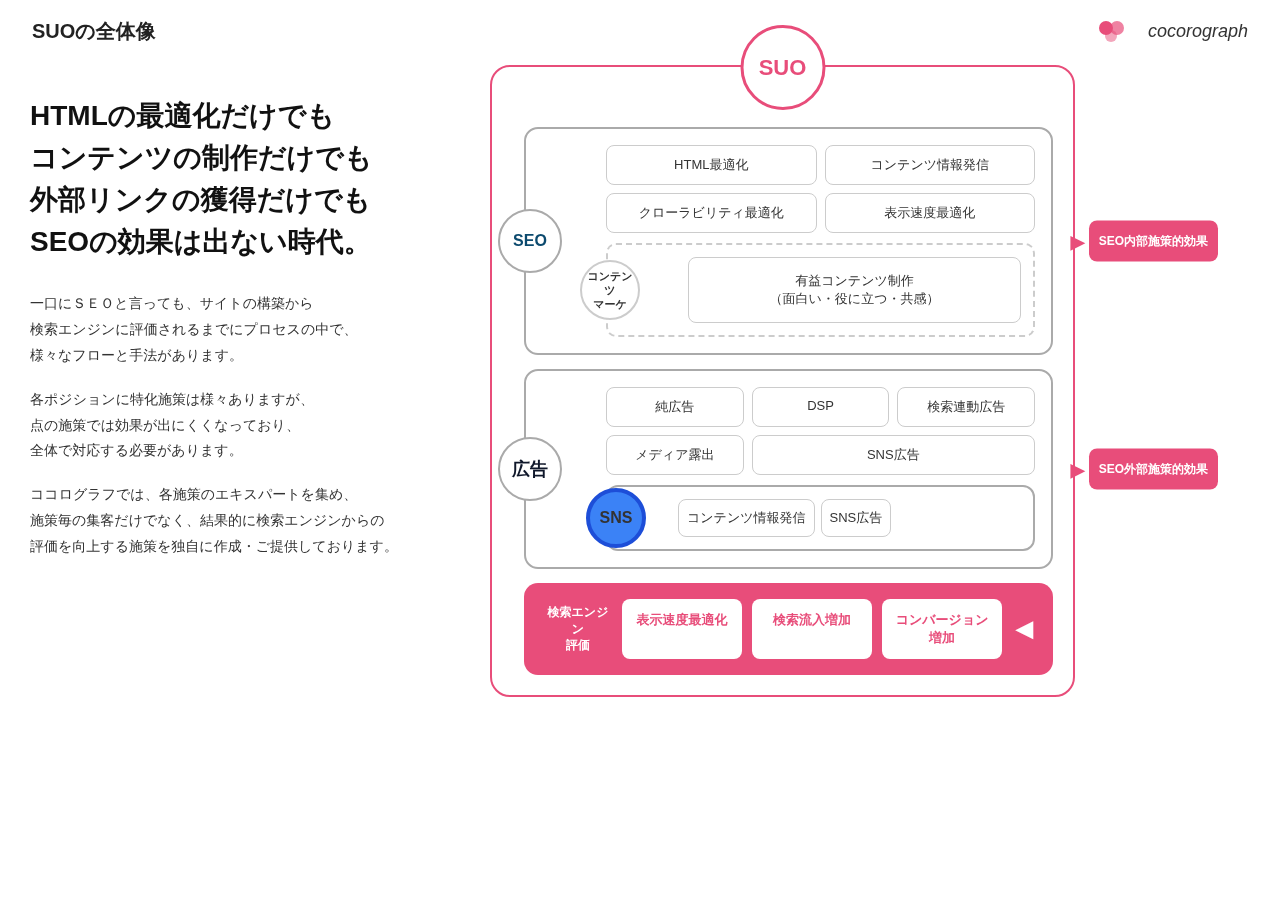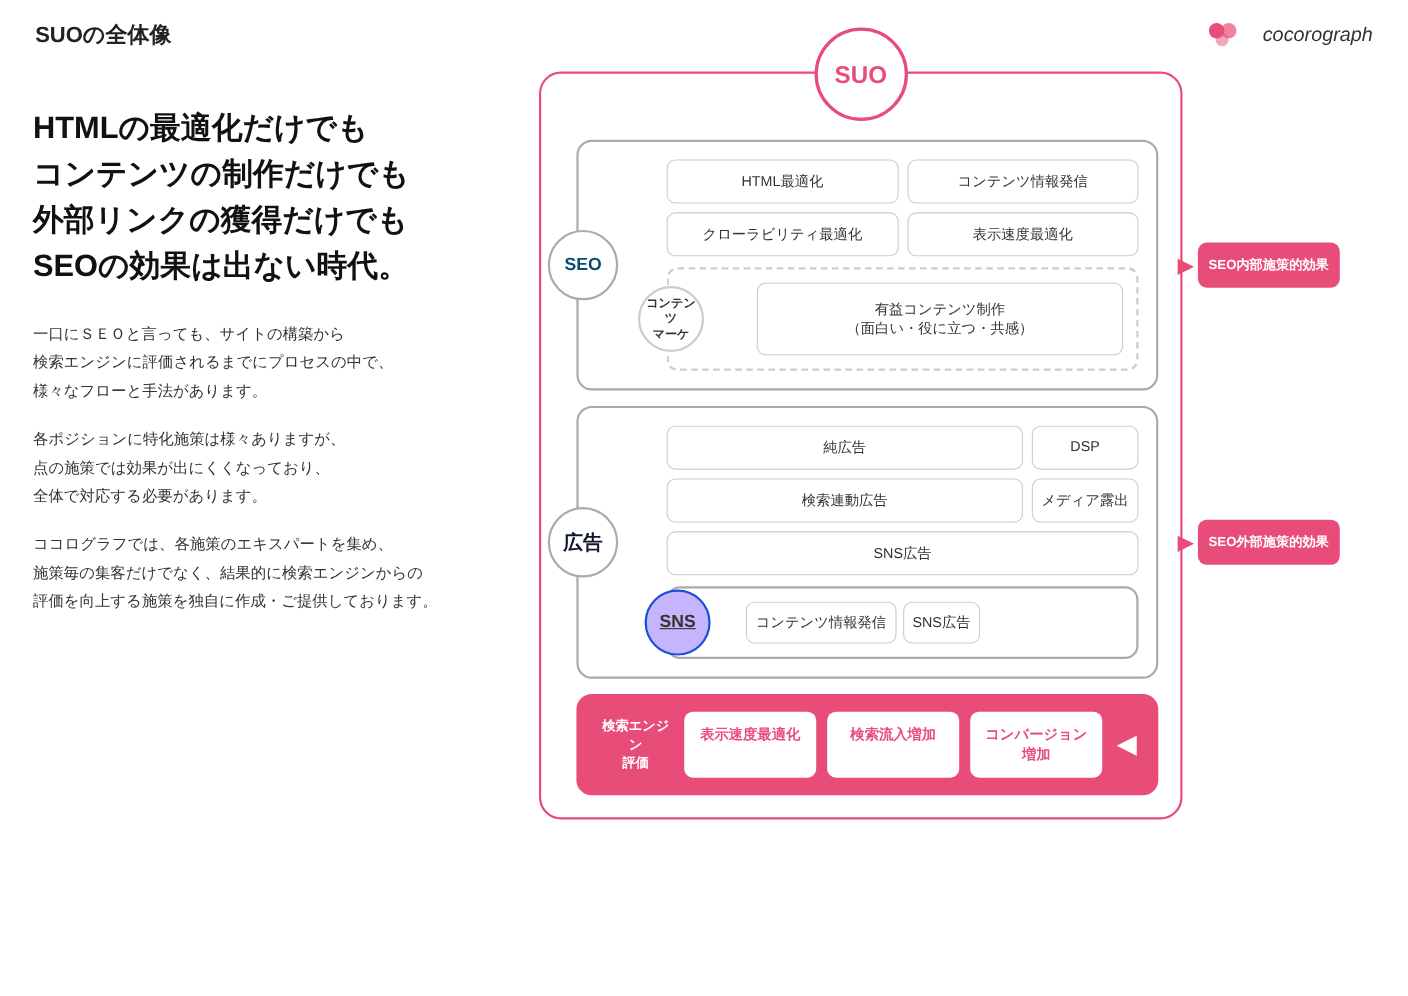--- a/index.html
+++ b/index.html
@@ -204,21 +204,21 @@
       display: flex;
       align-items: center;
       justify-content: center;
       font-size: 18px;
       font-weight: 700;
       color: #0f172a;
     }
 
     .ads-grid {
       display: grid;
-      grid-template-columns: 1fr;
+      grid-template-columns: 1fr 1fr 1fr;
       gap: 8px;
     }
     .ads-item {
       border: 1.5px solid #ccc;
       border-radius: 8px;
       padding: 10px 8px;
       text-align: center;
       font-size: 13px;
       color: #333;
       background: #fff;
@@ -236,29 +236,28 @@
       margin-top: 10px;
     }
     .sns-circle {
       position: absolute;
       left: -22px;
       top: 50%;
       transform: translateY(-50%);
       width: 60px;
       height: 60px;
       border-radius: 50%;
-      background: #c4b5fd;
-      border: 2px solid #1d4ed8;
+      background: #3b82f6;
+      border: 4px solid #1d4ed8;
       display: flex;
       align-items: center;
       justify-content: center;
       font-size: 16px;
       font-weight: 700;
       color: #333;
-      text-decoration: underline;
     }
     .sns-items {
       display: flex;
       flex-direction: row;
       gap: 6px;
     }
     .sns-item {
       border: 1.5px solid #ccc;
       border-radius: 8px;
       padding: 9px 8px;

